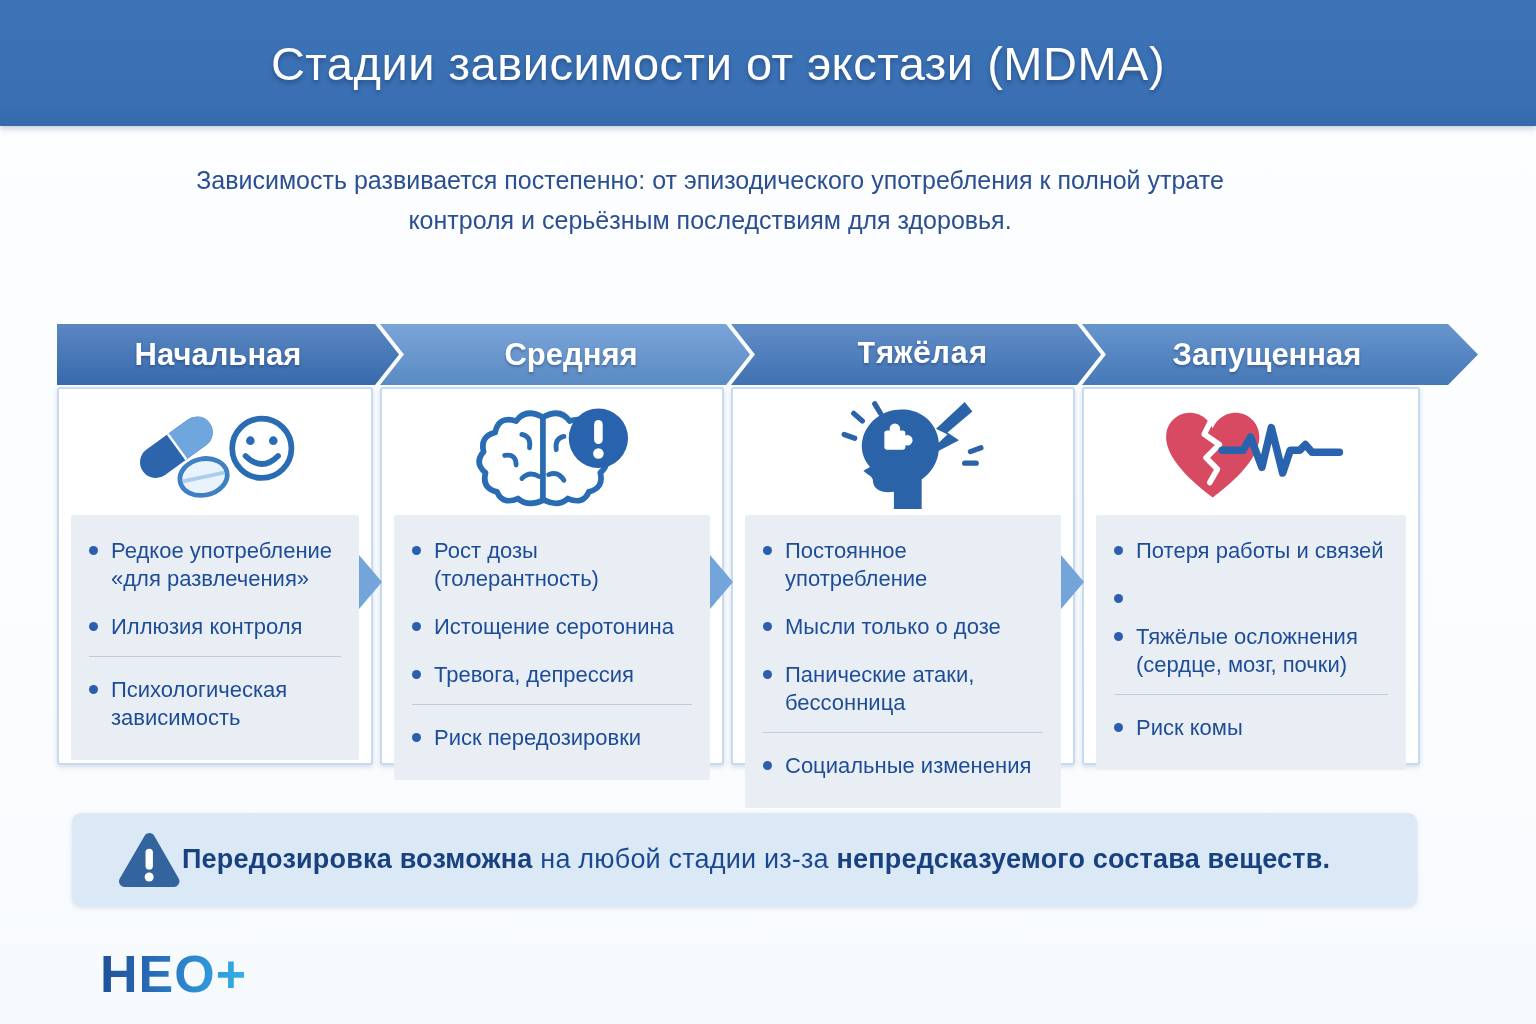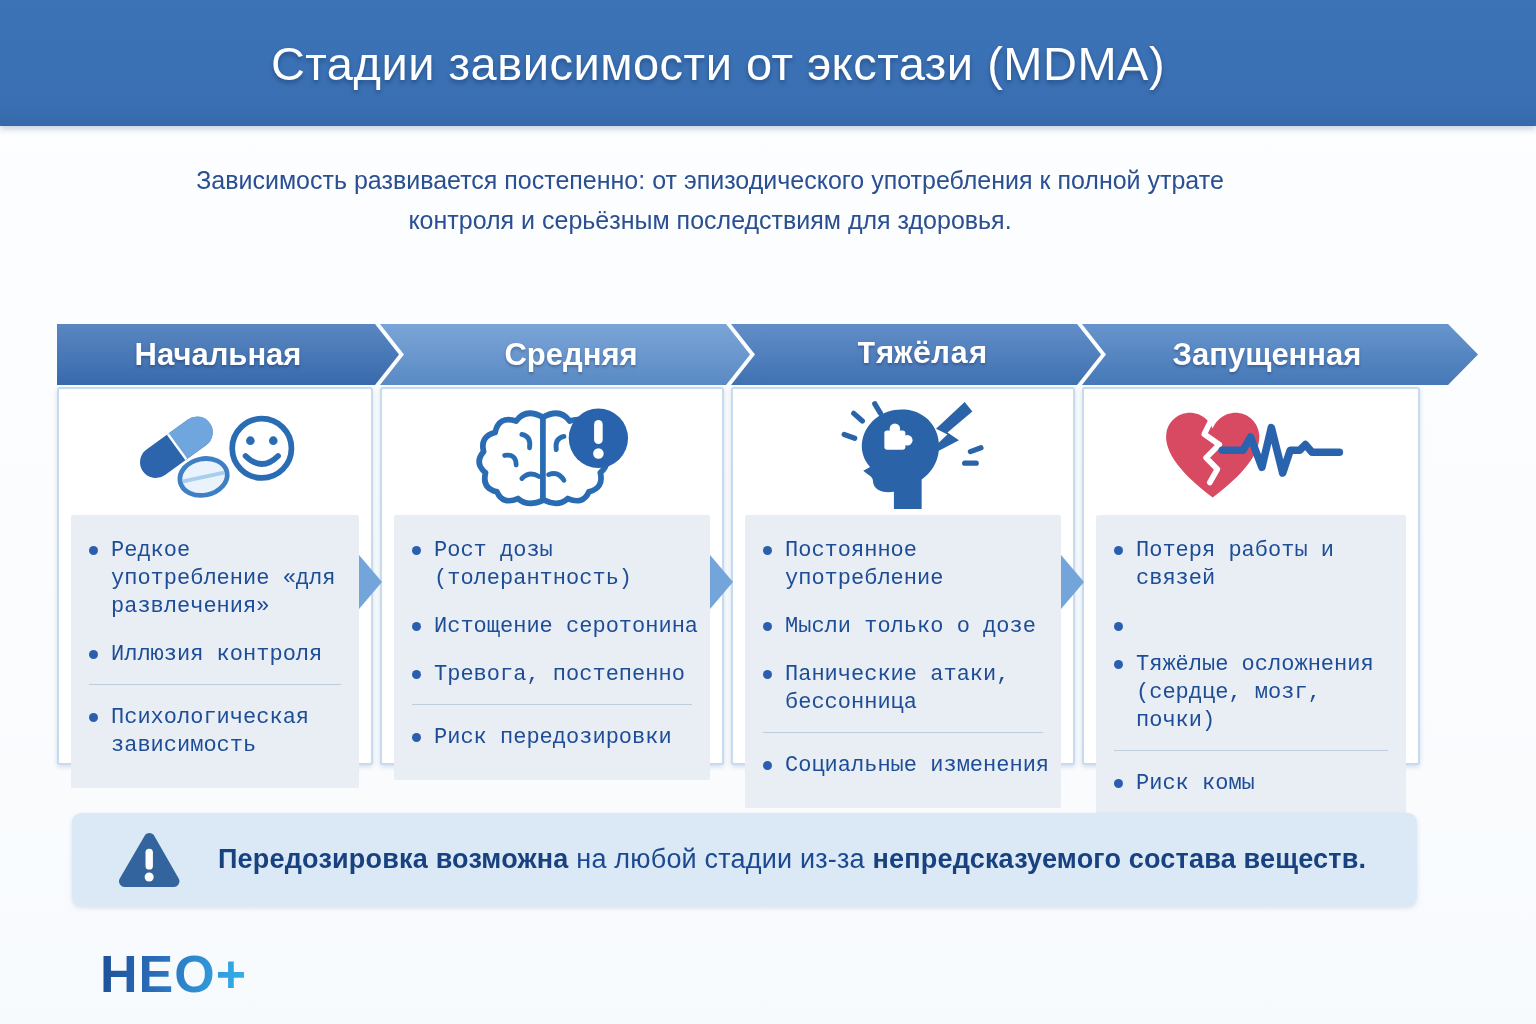--- a/index.html
+++ b/index.html
@@ -35,33 +35,33 @@
   .col4 .banner { width:396px; z-index:11; clip-path:polygon(0 0, calc(100% - 30px) 0, 100% 50%, calc(100% - 30px) 100%, 0 100%, 24px 50%); padding-left:10px; padding-right:36px; }
 
   .card { position:absolute; left:0; right:0; top:63px; bottom:0; background:#ffffff;
     border:2px solid #c7daee; border-radius:3px; box-shadow:0 2px 5px rgba(110,145,190,.28);
     display:flex; flex-direction:column; }
   .icon-zone { height:126px; flex:none; display:flex; align-items:center; justify-content:center; padding-top:6px; }
   .items { flex:1; list-style:none; margin:0 12px 12px; background:#e9eef5; border-radius:2px;
     padding:22px 8px 8px 18px; }
   .items li.bullet { display:flex; gap:13px; margin-bottom:20px; }
   .items .dot { flex:none; width:9px; height:9px; border-radius:50%; background:#2b5fae; margin-top:9px; }
-  .items .txt { font-size:22px; line-height:1.27; color:#1d4d96;font-family:Liberation Mono, monospace; }
+  .items .txt { font-size:22px; line-height:1.27; color:#1d4d96; }
   .items li.divider { height:0; border-top:1px solid #bfccdd; margin:-5px 10px 19px 0; }
 
   .flow-arrow { position:absolute; top:231px; width:23px; height:54px; background:#73a4da;
     clip-path:polygon(0 0, 100% 50%, 0 100%); z-index:20; }
   .flow-arrow.a1 { left:302px; }
   .flow-arrow.a2 { left:653px; }
   .flow-arrow.a3 { left:1004px; }
 
   
   .warning { position:absolute; left:72px; top:813px; width:1345px; height:93px;
     background:#dbe8f5; border-radius:9px; box-shadow:0 2px 4px rgba(120,150,195,.25);
-    display:flex; align-items:center; padding-left:44px; gap:36px; }
+    display:flex; align-items:center; padding-left:44px; }
   .warning .w-icon { flex:none; width:66px; height:60px; }
   .warning p { font-size:27px; color:#1c4a92; letter-spacing:.2px; }
   .warning p b { font-weight:700; color:#17417f; }
 
   
   .logo { position:absolute; left:100px; top:944px; font-size:52px; font-weight:800; letter-spacing:1px;
     background:linear-gradient(97deg,#1d4f97 0%,#2a6cb8 38%,#2f93d6 70%,#36b3ea 100%);
     -webkit-background-clip:text; background-clip:text; color:transparent; }
 
   svg { display:block; }
@@ -148,21 +148,21 @@
             <li class="bullet">
               <span class="dot"></span>
               <span class="txt">Рост дозы (толерантность)</span>
             </li>
             <li class="bullet">
               <span class="dot"></span>
               <span class="txt">Истощение серотонина</span>
             </li>
             <li class="bullet">
               <span class="dot"></span>
-              <span class="txt">Тревога, постепенно</span>
+              <span class="txt">Тревога, депрессия</span>
             </li>
             <li class="divider"></li>
             <li class="bullet">
               <span class="dot"></span>
               <span class="txt">Риск передозировки</span>
             </li>
           </ul>
       </div>
     </div>
 

